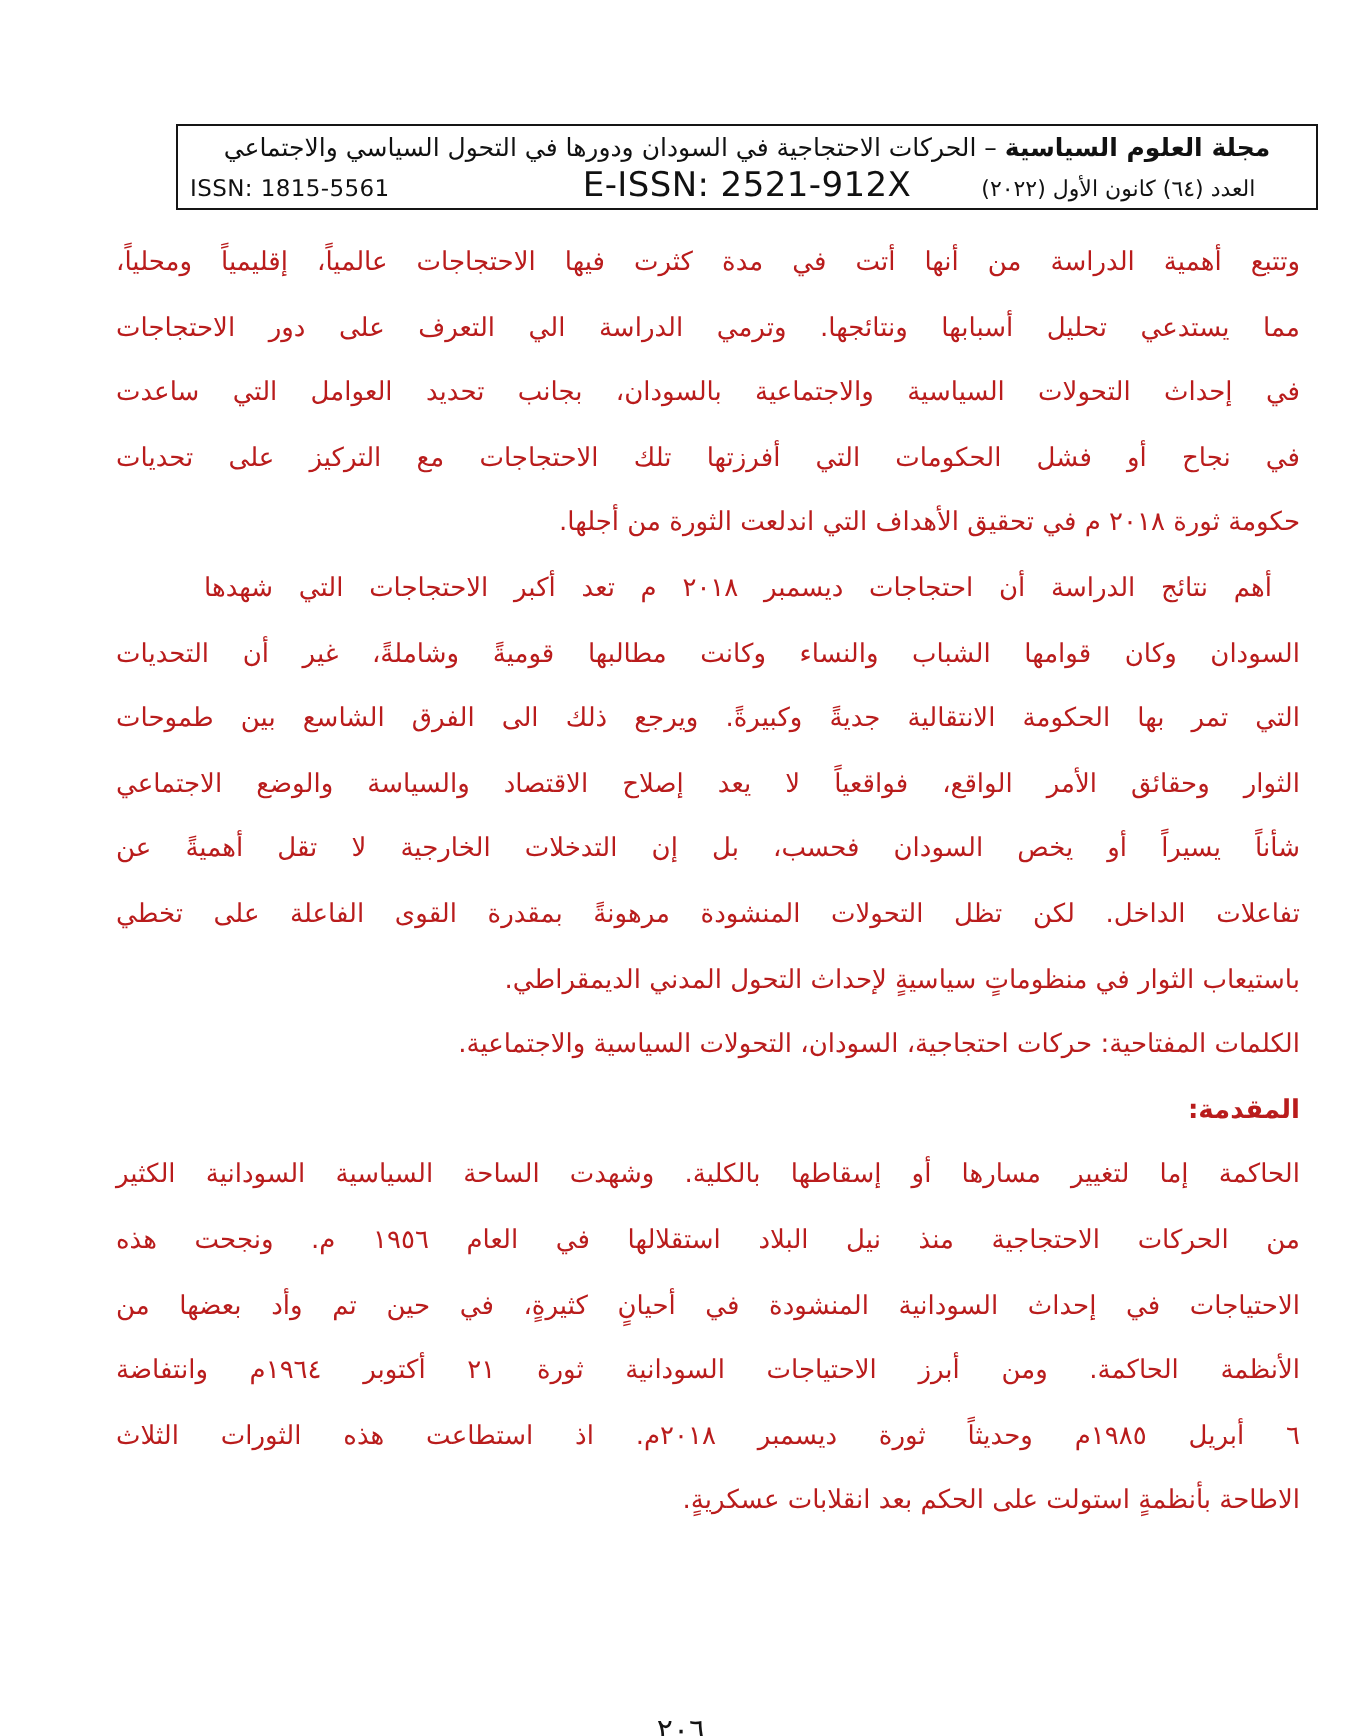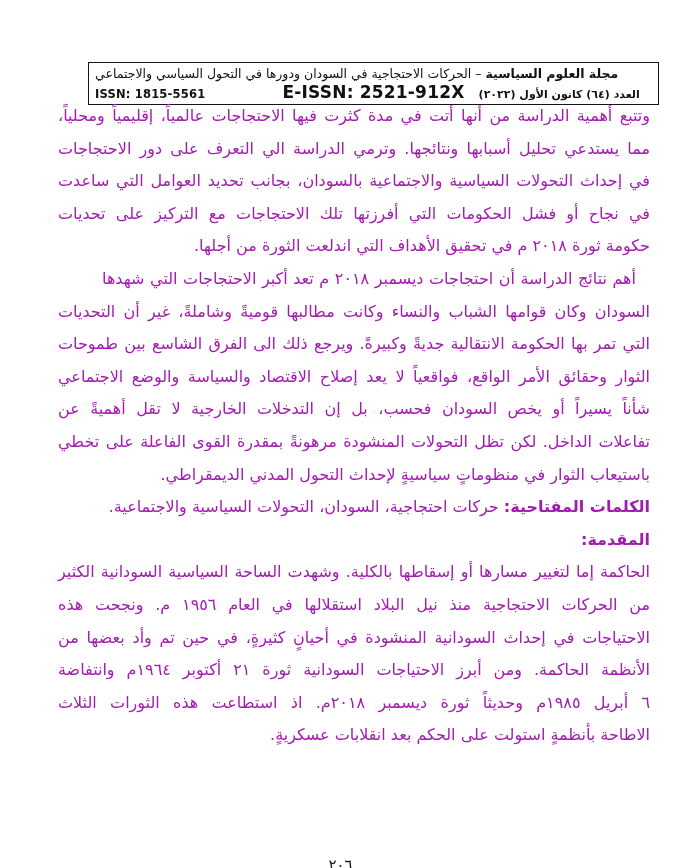--- a/index.html
+++ b/index.html
@@ -22,59 +22,59 @@
     height: 43px;
     box-sizing: border-box;
     border: 1.6px solid #151515;
     padding: 2px 6px 2px 6px;
     display: flex;
     flex-direction: column;
     justify-content: space-between;
   }
   .header-title-row {
     direction: rtl;
-    text-align: left;
+    text-align: center;
     font-size: 12.5px;
     line-height: 17px;
     white-space: nowrap;
     color: #111;
   }
   .journal-name { font-weight: bold; }
   .header-meta-row {
     display: flex;
     direction: ltr;
     align-items: baseline;
-    font-weight: bold;
+    font-weight: normal;
     line-height: 15px;
     color: #111;
   }
   .header-meta-row .issn   { flex: 1; text-align: left;  font-size: 11.5px; letter-spacing: 0.2px; }
   .header-meta-row .eissn  { flex: 1; text-align: center; font-size: 17px; letter-spacing: 0.2px; }
   .header-meta-row .issue  { flex: 1; text-align: center; direction: rtl; font-size: 11px; }
 
   
   .body-text {
     position: absolute;
-    top: 100px;
+    top: 116px;
     right: 31px;
     left: 58px;
     direction: rtl;
-    font-size: 16px;
+    font-size: 13px;
     line-height: 32.6px;
-    color: #a21caf;
+    color: #b91c1c;
   }
   .line {
     text-align: justify;
     text-align-last: justify;
     text-justify: inter-word;
   }
   .line.last { text-align-last: right; }
   .line.indent { padding-right: 14px; margin-left: 44px; }
   .heading { font-weight: bold; text-align-last: right; }
-  .kw-label { font-weight: bold; }
+  .kw-label { font-weight: normal; }
 
   
   .page-number {
     position: absolute;
     top: 857px;
     left: 0;
     width: 100%;
     text-align: center;
     font-size: 15px;
     line-height: 16px;

